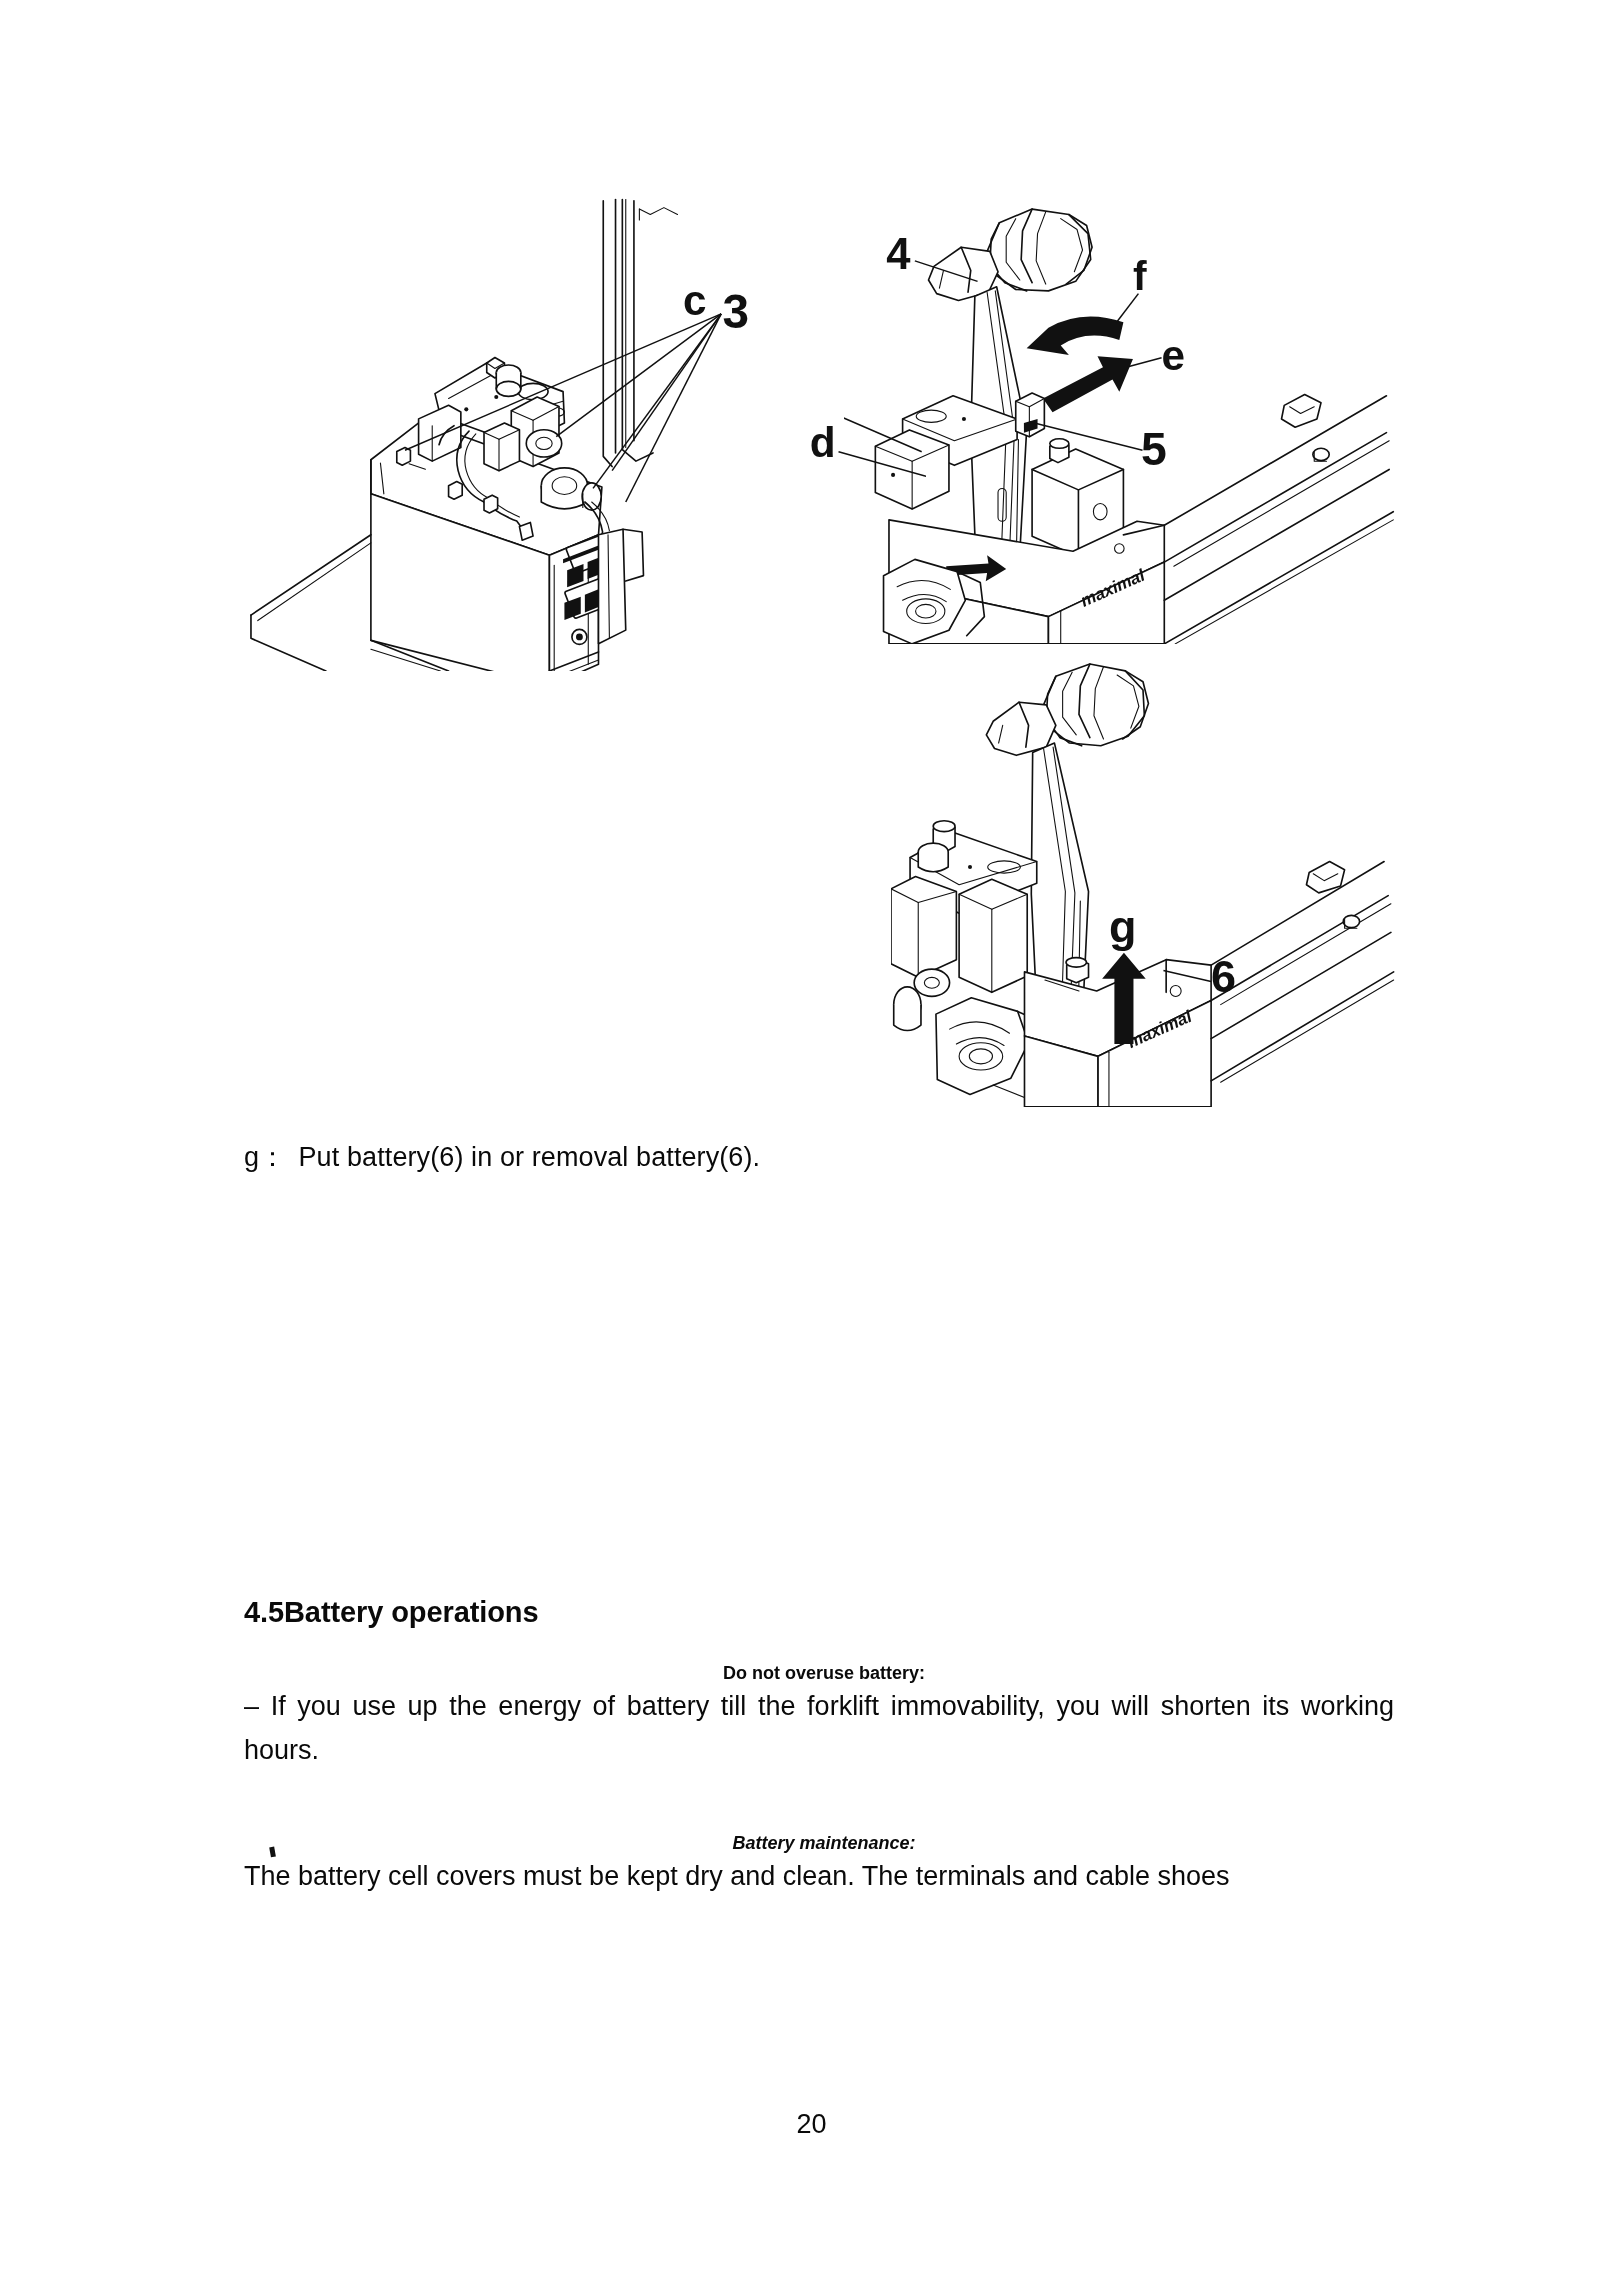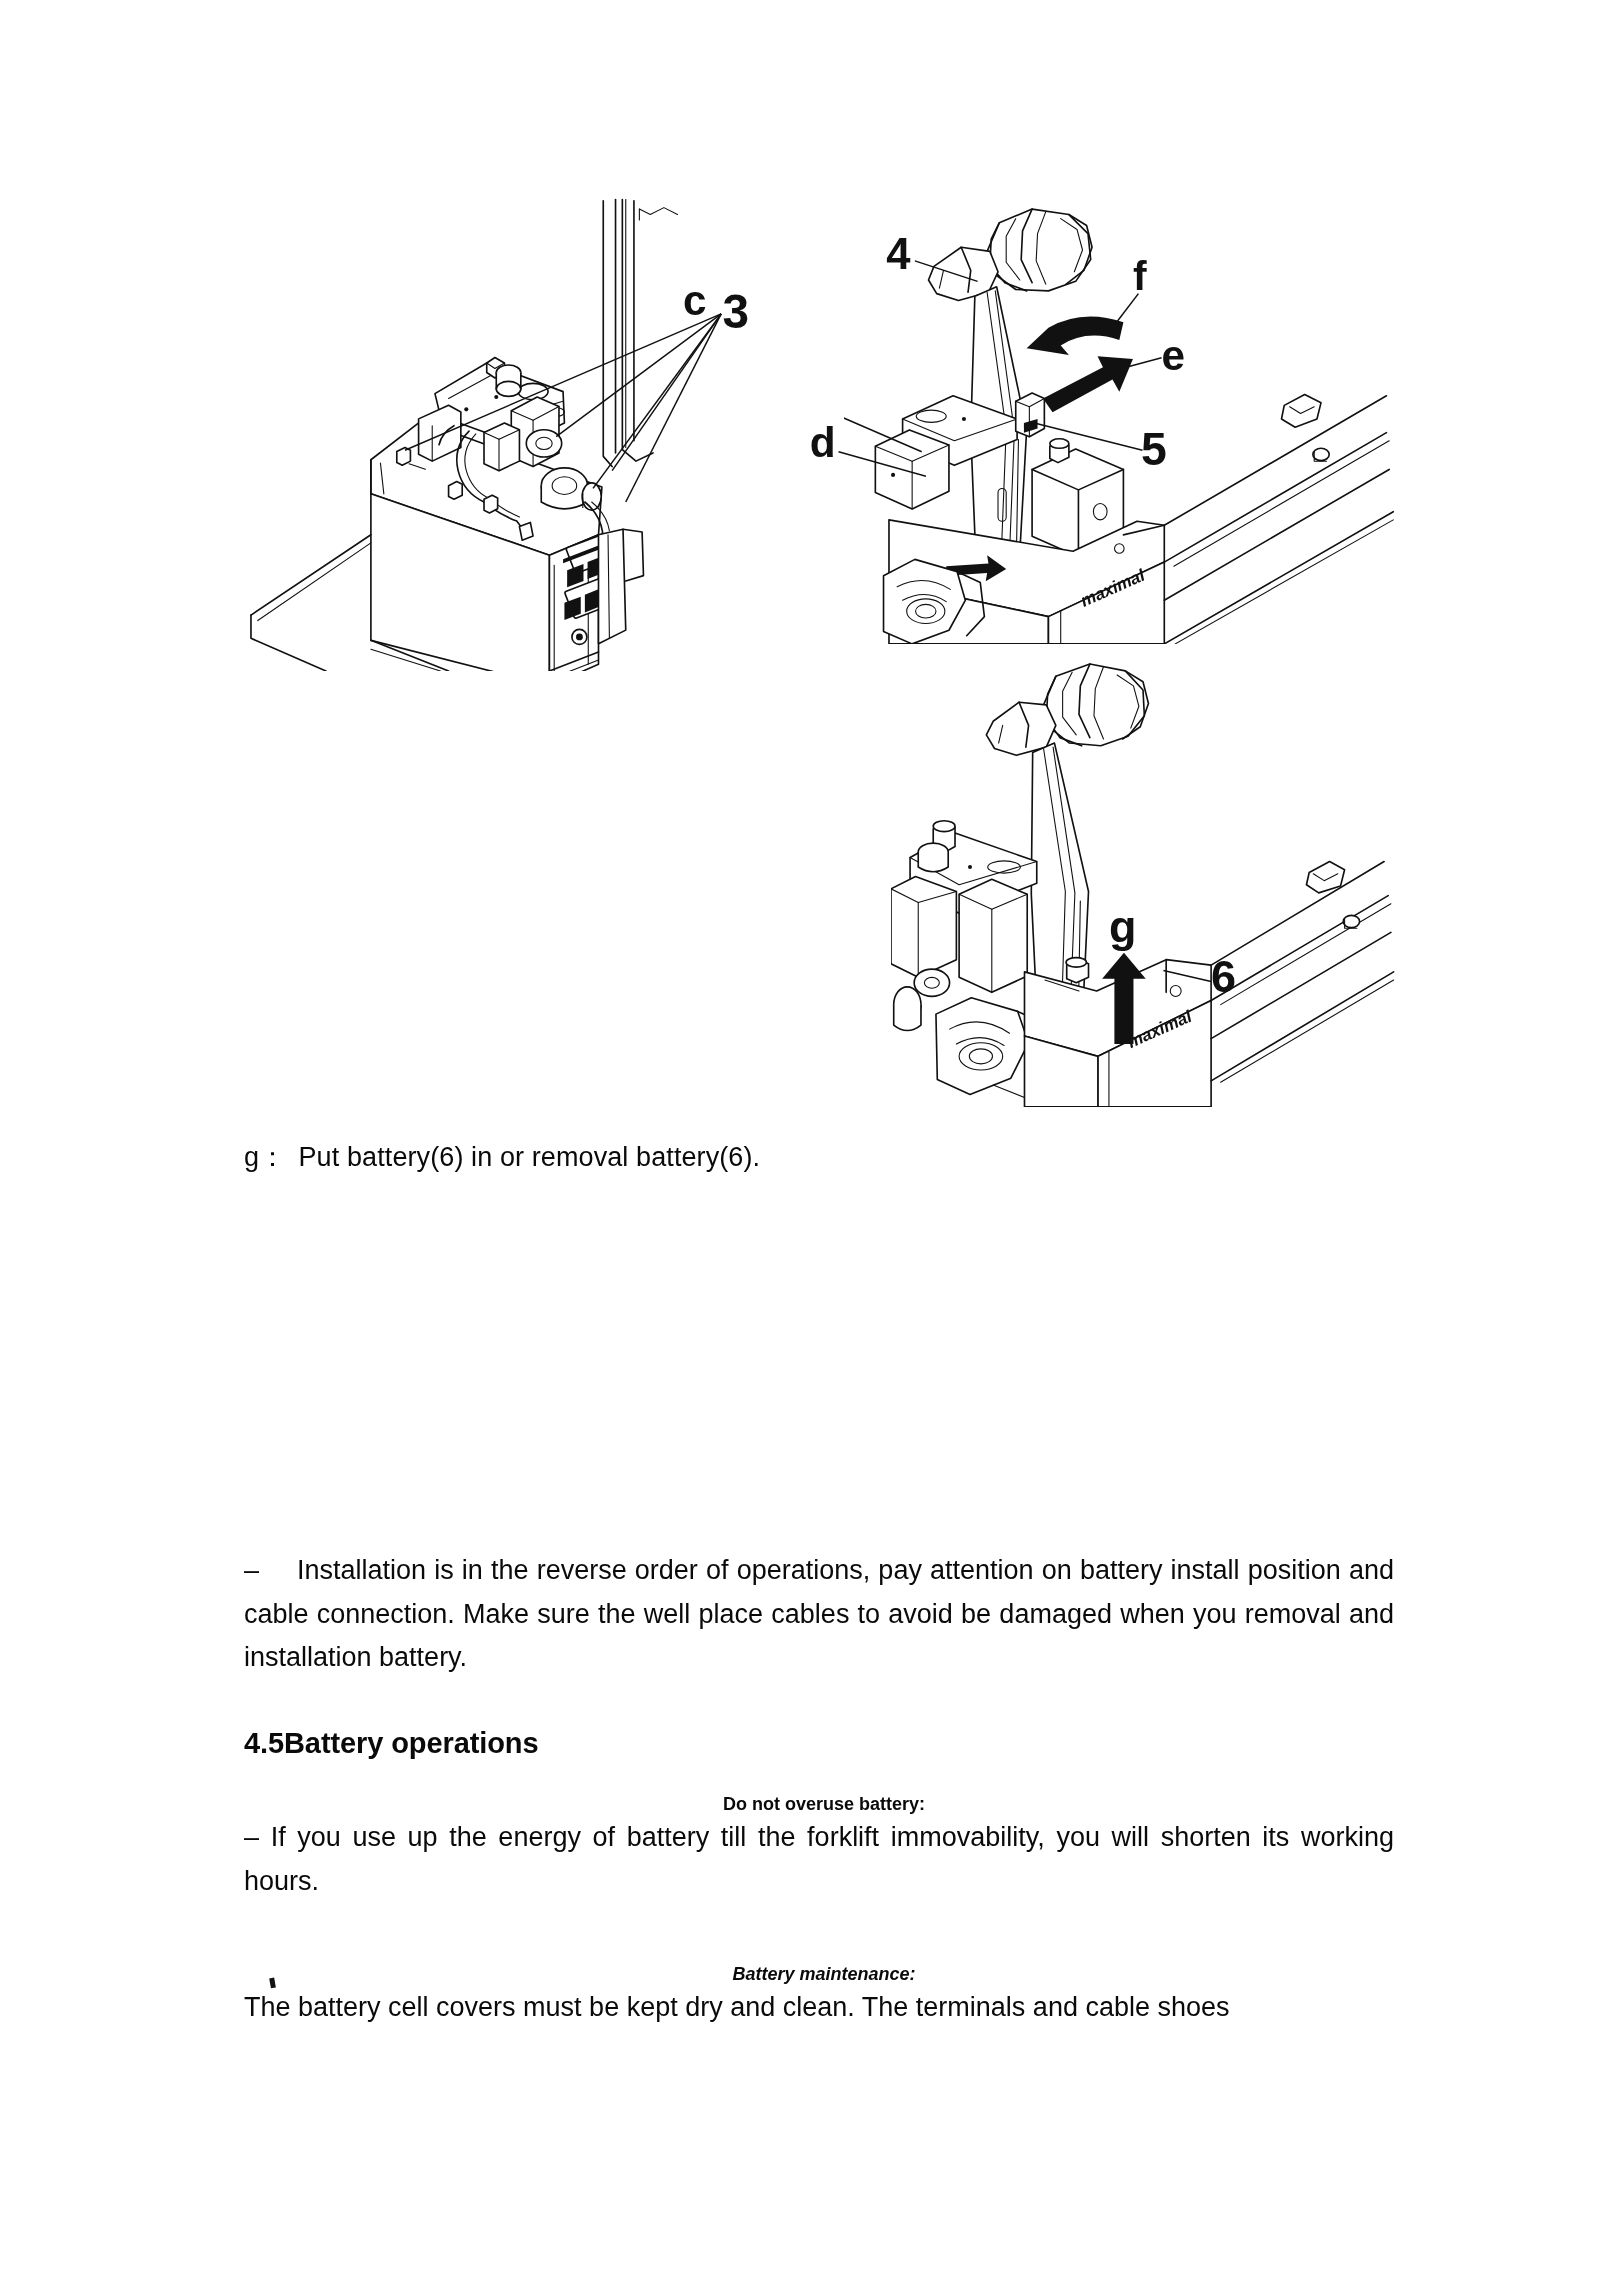--- a/index.html
+++ b/index.html
@@ -398,33 +398,33 @@
     </div>
 
   </div>
 
   <div class="caption">
     <span class="lead">g：</span><span>Put battery(6) in or removal battery(6).</span>
   </div>
 
   <div class="body-block">
 
-    <p class="just"><span class="indent-dash">–</span><span>Installation is in the reverse order of operations, pay attention on battery install position and cable connection. Make sure the well place cables to avoid be damaged when you   removal and installation battery.</span></p>
 
     <h2 class="section">4.5Battery operations</h2>
 
     <h3 class="subhead">Do not overuse battery:</h3>
 
     <p class="just">– If you use up the energy of battery till the forklift immovability, you will shorten its working hours.</p>
 
 
     <h3 class="subhead gap-top">
       <span>Battery maintenance:</span>
       <span class="blemish"></span>
     </h3>
 
     <p class="just">The battery cell covers must be kept dry and clean. The terminals and cable shoes</p>
 
   </div>
 
+  <div class="page-number">20</div>
 
 </div>
 
 
 </body></html>

